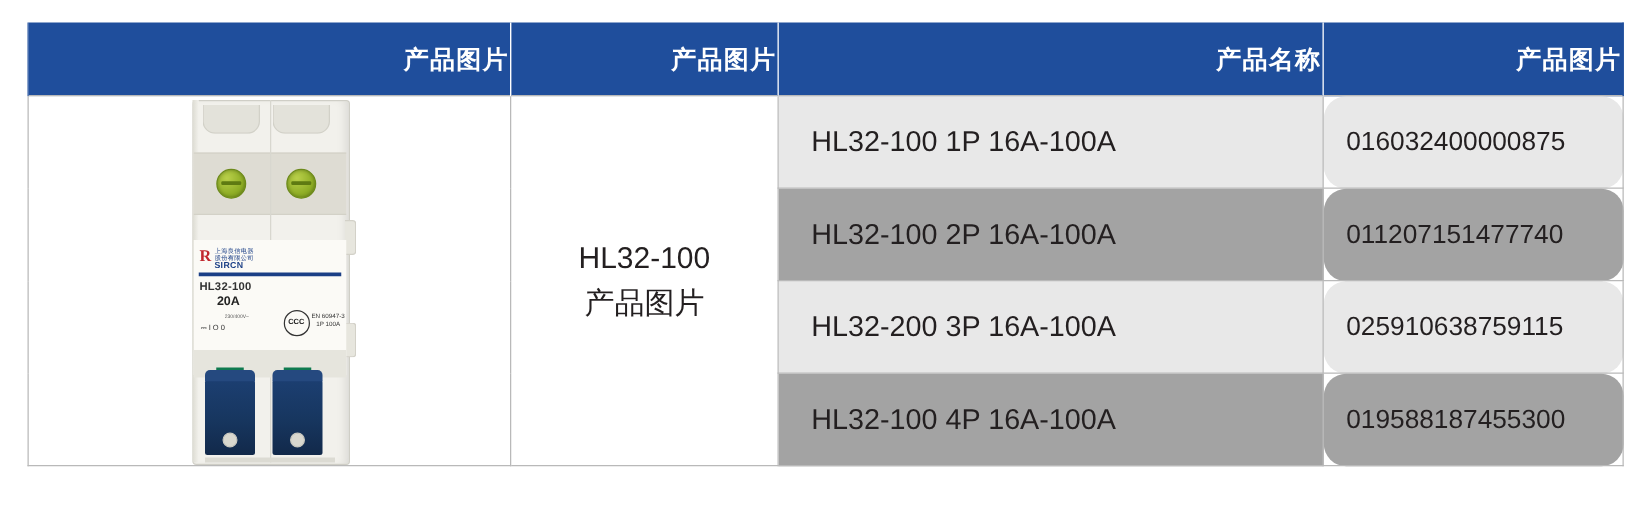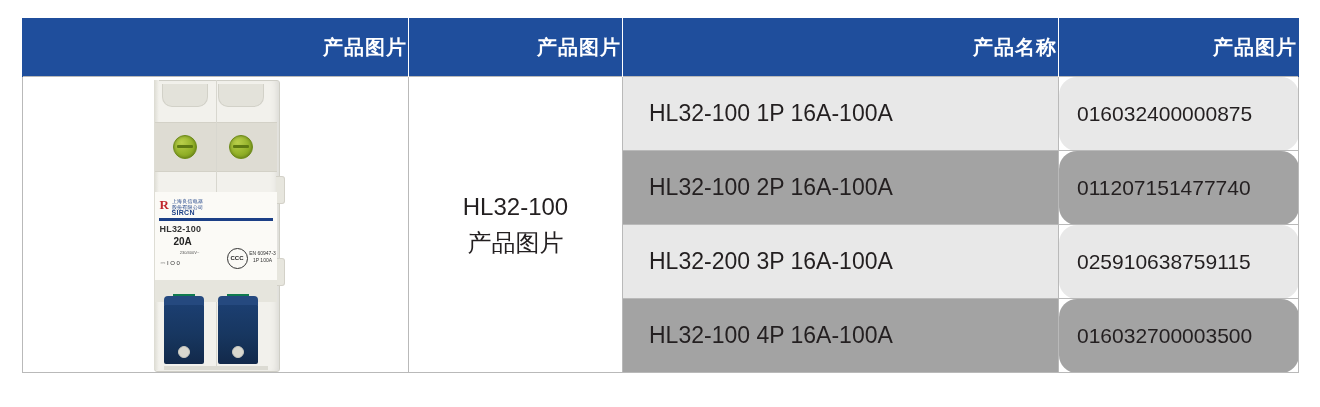--- a/index.html
+++ b/index.html
@@ -414,17 +414,17 @@
       <tr class="plain">
         <td class="model-cell">HL32-100 2P  16A-100A</td>
         <td class="code-cell">011207151477740</td>
       </tr>
       <tr class="shade">
         <td class="model-cell">HL32-200 3P  16A-100A</td>
         <td class="code-cell">025910638759115</td>
       </tr>
       <tr class="plain">
         <td class="model-cell">HL32-100 4P  16A-100A</td>
-        <td class="code-cell">016032700003500</td>
+        <td class="code-cell">019588187455300</td>
       </tr>
     </tbody>
   </table>
 </div>
 
 </body></html>

